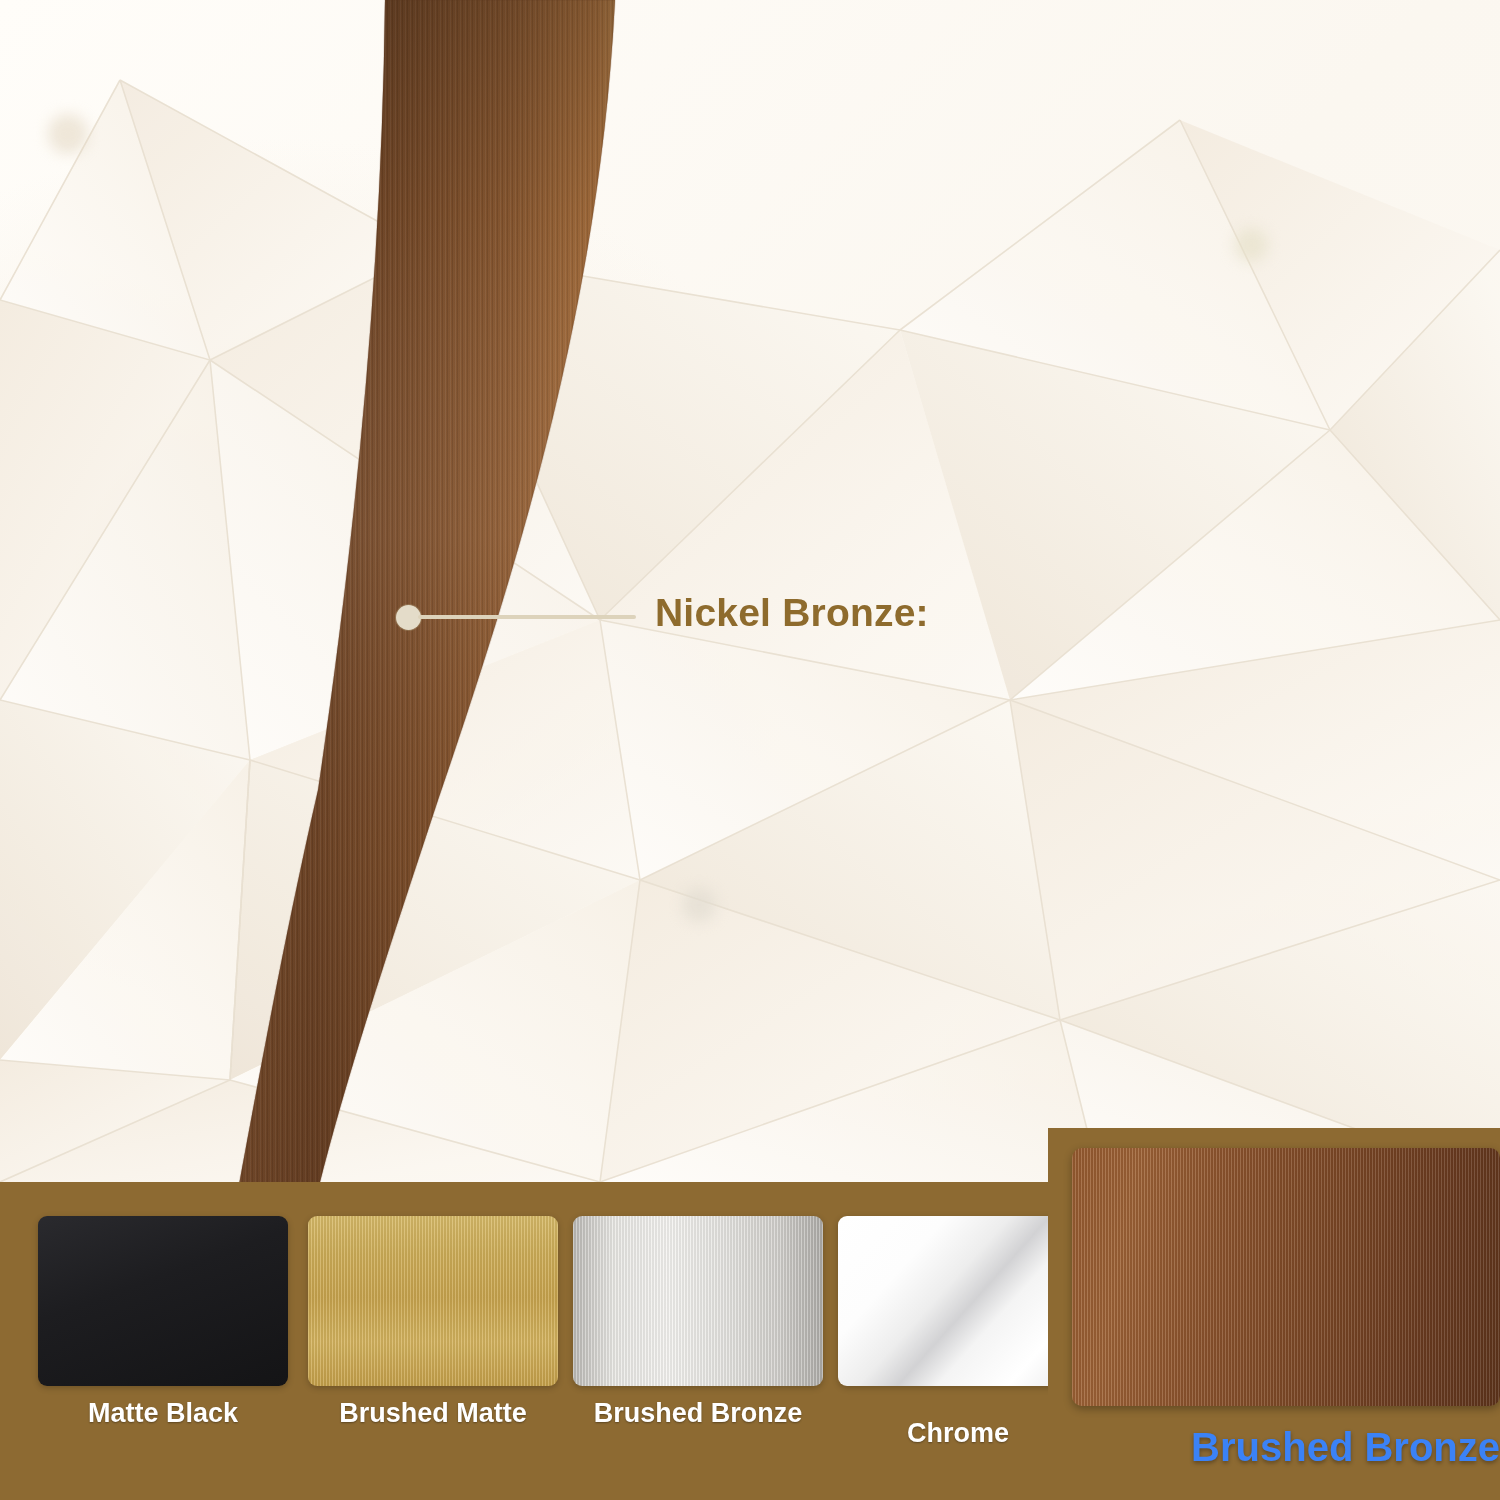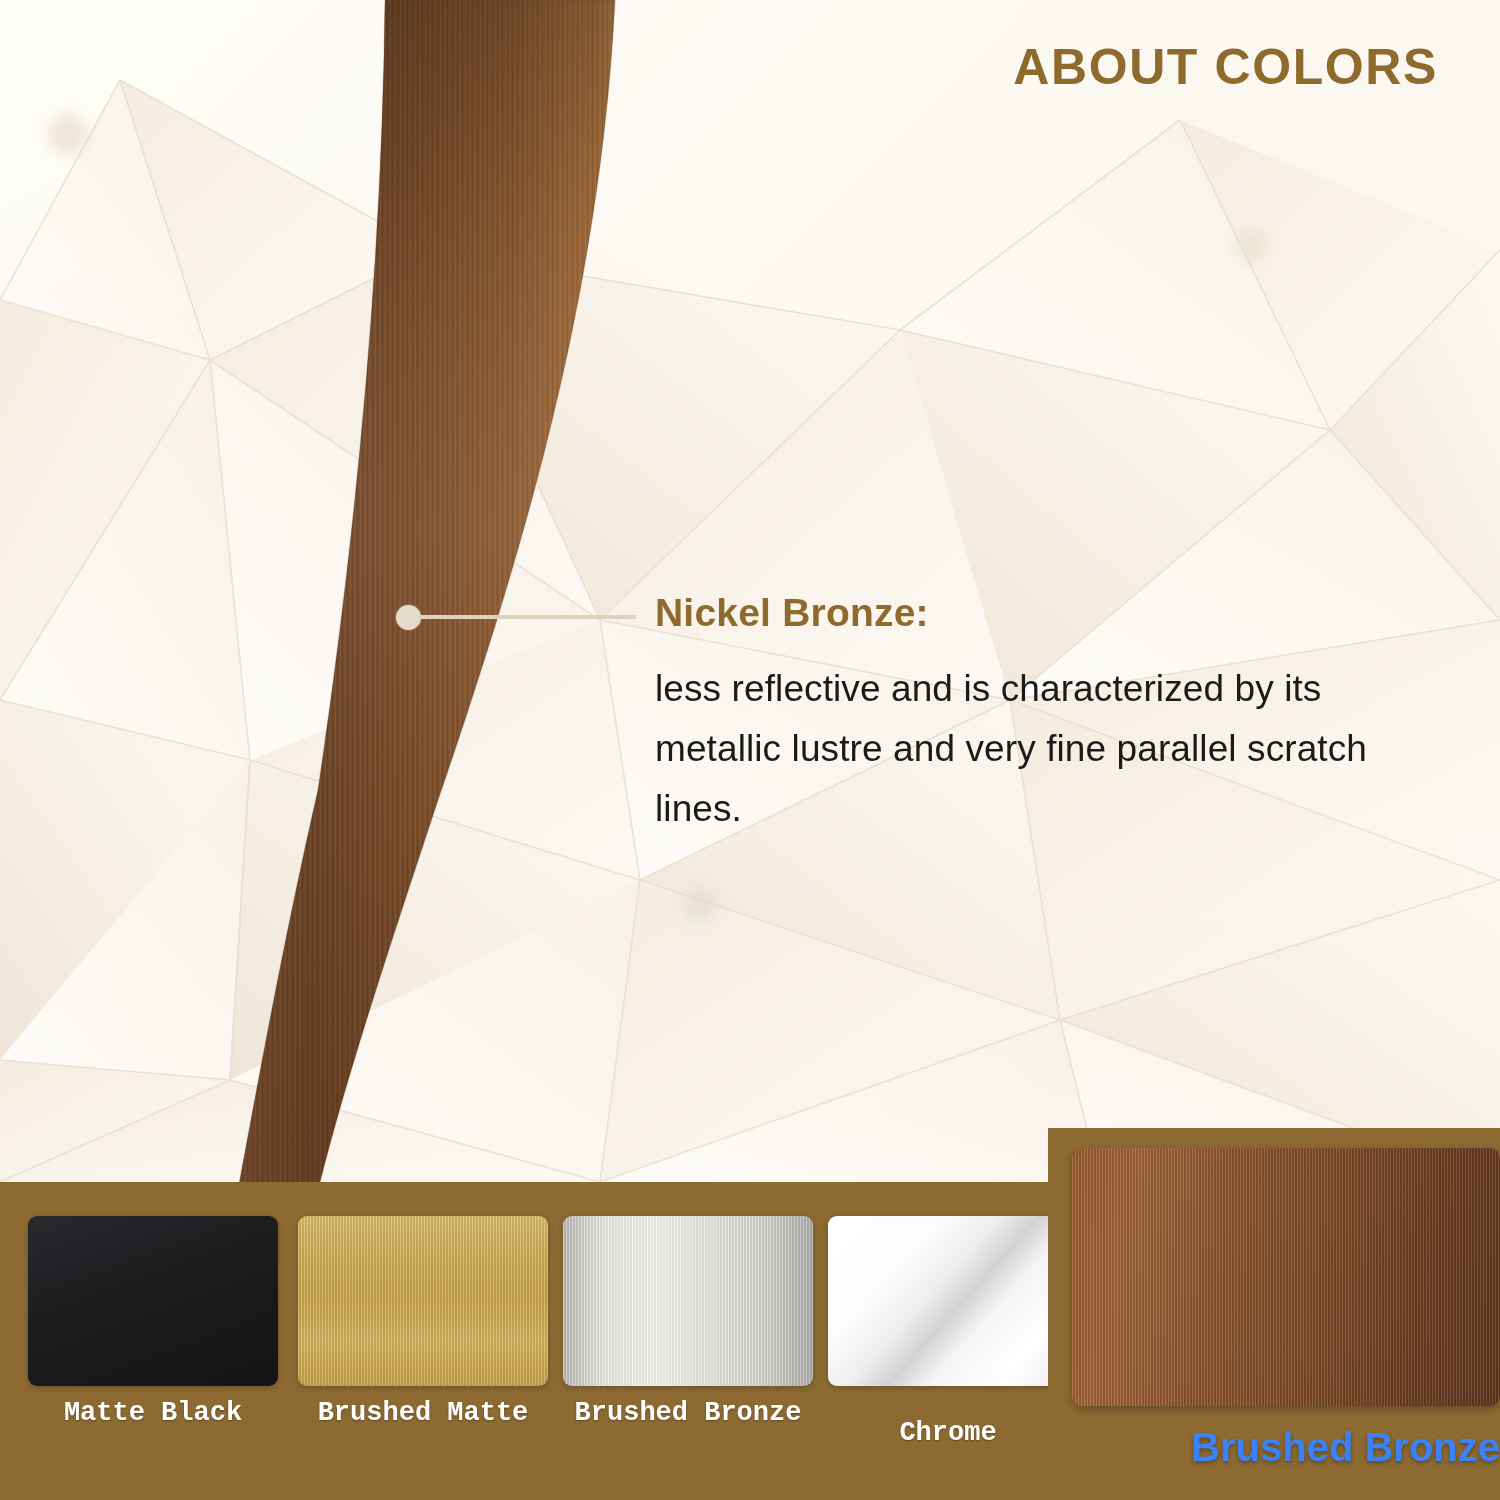--- a/index.html
+++ b/index.html
@@ -49,21 +49,21 @@
     position:absolute; right:62px; top:38px;
     font-size:50px; font-weight:bold; color:#8e6b2d;
     letter-spacing:1.6px;
   }
 
   
   .bottom-bar {
     position:absolute; left:0; top:1182px; width:1500px; height:318px;
     background:#8d6a32;
   }
-  .swatch-row { position:absolute; left:8px; top:0; width:1416px; height:318px;font-family:Liberation Mono, monospace; }
+  .swatch-row { position:absolute; left:18px; top:0; width:1416px; height:318px; }
   .swatch { position:absolute; top:34px; width:250px; height:170px; border-radius:9px;
             box-shadow:0 2px 6px rgba(0,0,0,.22); overflow:hidden; }
   .swatch-label {
     position:absolute; top:216px; width:250px; text-align:center;
     font-size:27px; font-weight:bold; color:#ffffff;
     text-shadow:0 1px 2px rgba(0,0,0,.35);
   }
 
   
   .sw-black { background:linear-gradient(160deg,#2a2a2e 0%,#1d1d20 40%,#141416 100%); }
@@ -218,27 +218,25 @@
       </g>
       <path d="M385,0 L615,0
                C 600,300 520,560 438,800
                C 392,940 348,1070 318,1190
                L 238,1190
                C 262,1060 286,930 318,790
                C 355,540 382,270 385,0 Z" fill="none" stroke="#5e3a20" stroke-opacity="0.18" stroke-width="1.5"></path>
     </svg>
   </div>
 
-  <div class="heading">ABOUT COLORS</div>
 
   <div class="callout-dot"></div>
   <div class="callout-line"></div>
   <div class="callout-text">
     <div class="callout-title">Nickel Bronze:</div>
-    <div class="callout-body">less reflective and is characterized by its metallic lustre and very fine parallel scratch lines.</div>
   </div>
 
   <div class="bottom-bar">
     <div class="swatch-row">
 
       <div class="swatch sw-black" style="left:20px;"></div>
       <div class="swatch-label" style="left:20px;">Matte Black</div>
 
       <div class="swatch sw-gold" style="left:290px;"></div>
       <div class="swatch-label" style="left:290px;">Brushed Matte</div>

